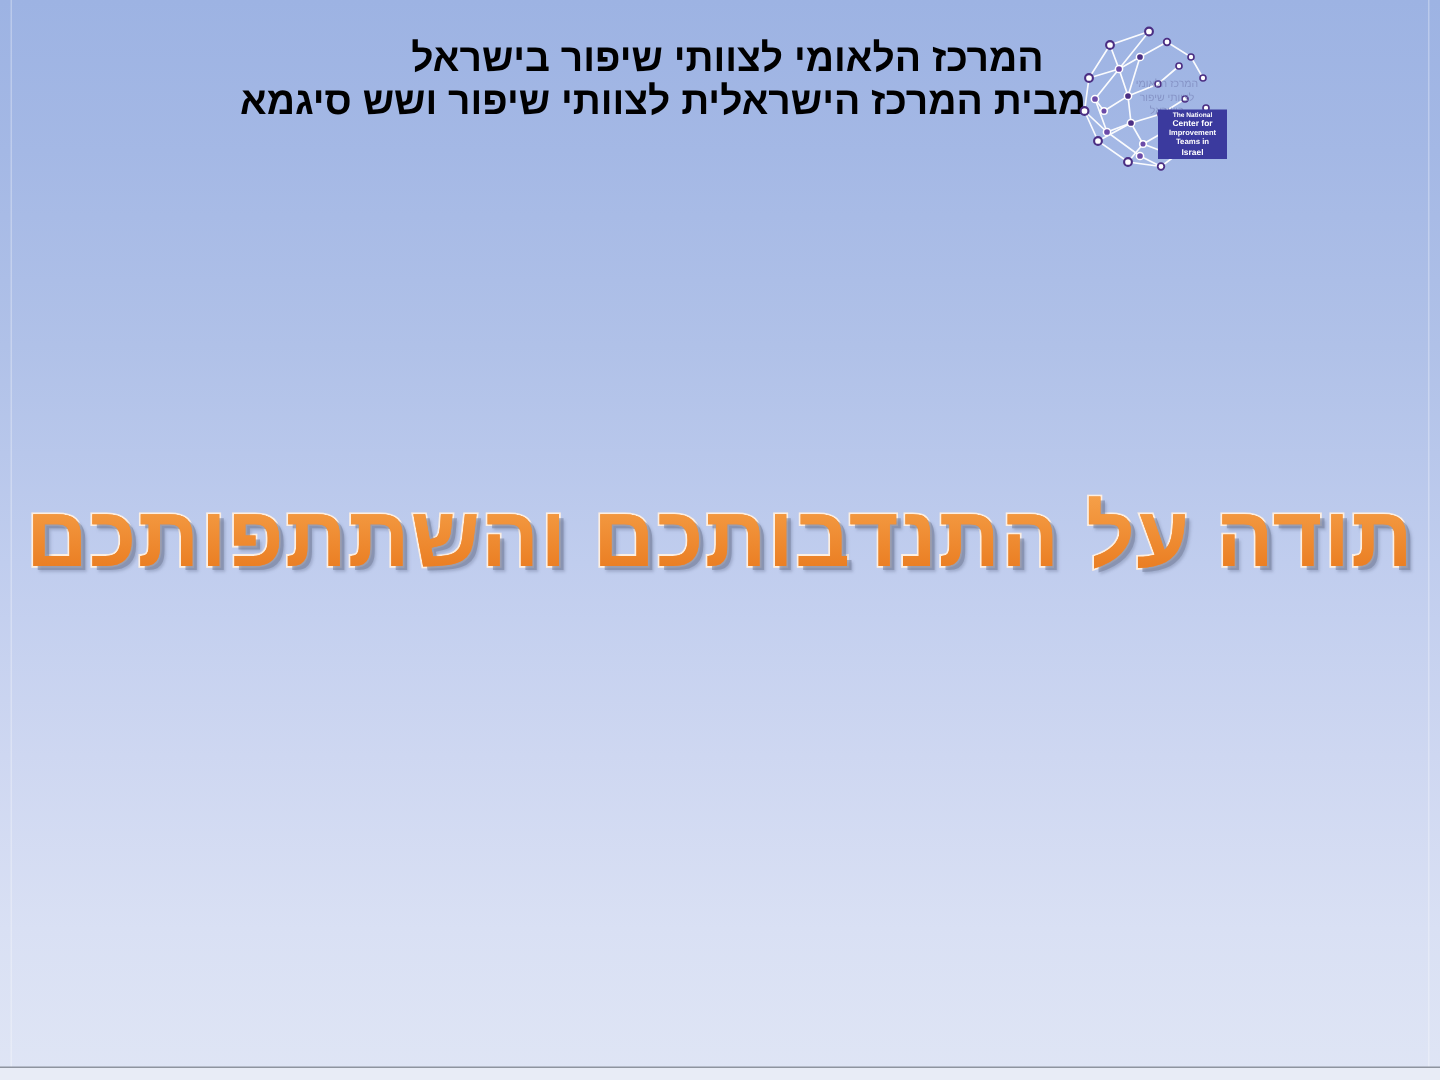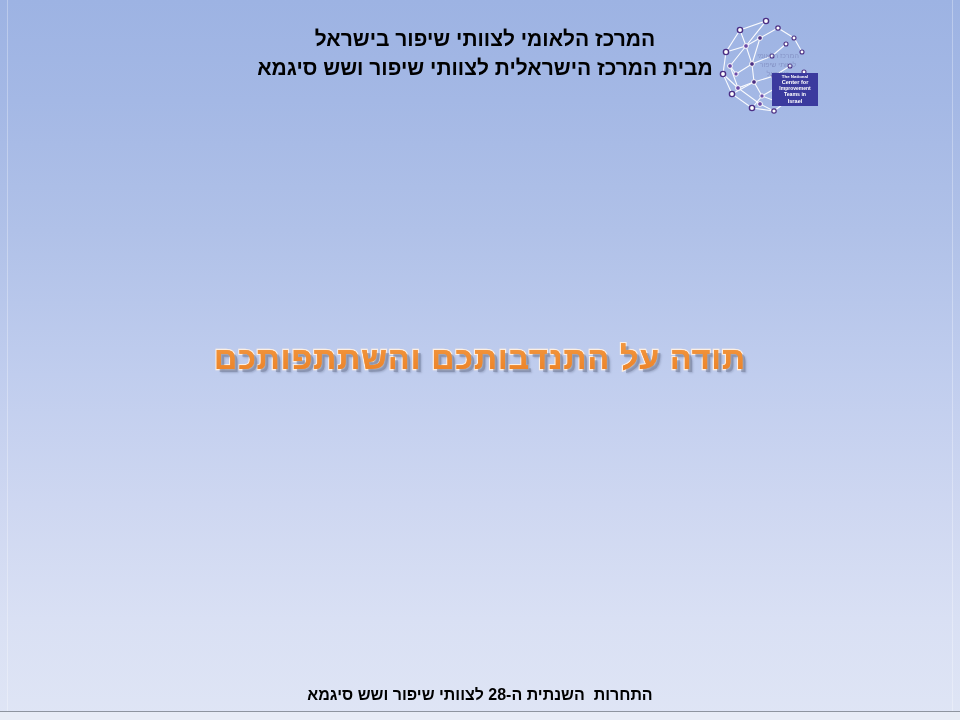--- a/index.html
+++ b/index.html
@@ -46,21 +46,21 @@
     position: absolute;
     top: 24px;
     right: 236px;
     width: 478px;
     text-align: center;
     direction: rtl;
   }
   .header-line {
     color: #000000;
     font-weight: bold;
-    font-size: 21px;
+    font-size: 26px;
     line-height: 29px;
     letter-spacing: 0px;
     white-space: nowrap;
   }
 
   
   .logo {
     position: absolute;
     top: 16px;
     left: 716px;
@@ -73,21 +73,21 @@
   .title-wrap {
     position: absolute;
     top: 327px;
     left: 0;
     width: 960px;
     text-align: center;
     direction: rtl;
   }
   .title {
     display: inline-block;
-    font-size: 32px;
+    font-size: 57px;
     font-weight: bold;
     line-height: 62px;
     white-space: nowrap;
     letter-spacing: 1px;
     color: #F08A33;
     -webkit-text-stroke: 2.4px #FDEFE2;
     paint-order: stroke fill;
     text-shadow:
        3px 3px 0 rgba(118,128,155,0.55),
        4px 4px 2px rgba(100,112,142,0.35);
@@ -237,19 +237,16 @@
   </div>
 
   <div class="title-wrap">
     <span class="title">תודה על התנדבותכם והשתתפותכם</span>
   </div>
 
   <div class="title-inner">
     <span class="title">תודה על התנדבותכם והשתתפותכם</span>
   </div>
 
-  <div class="footer">
-    <span class="footer-text">התחרות  השנתית ה-28 לצוותי שיפור ושש סיגמא</span>
-  </div>
   <div class="bottom-rule"></div>
   <div class="bottom-strip"></div>
 
 </div>
 
 </body></html>

